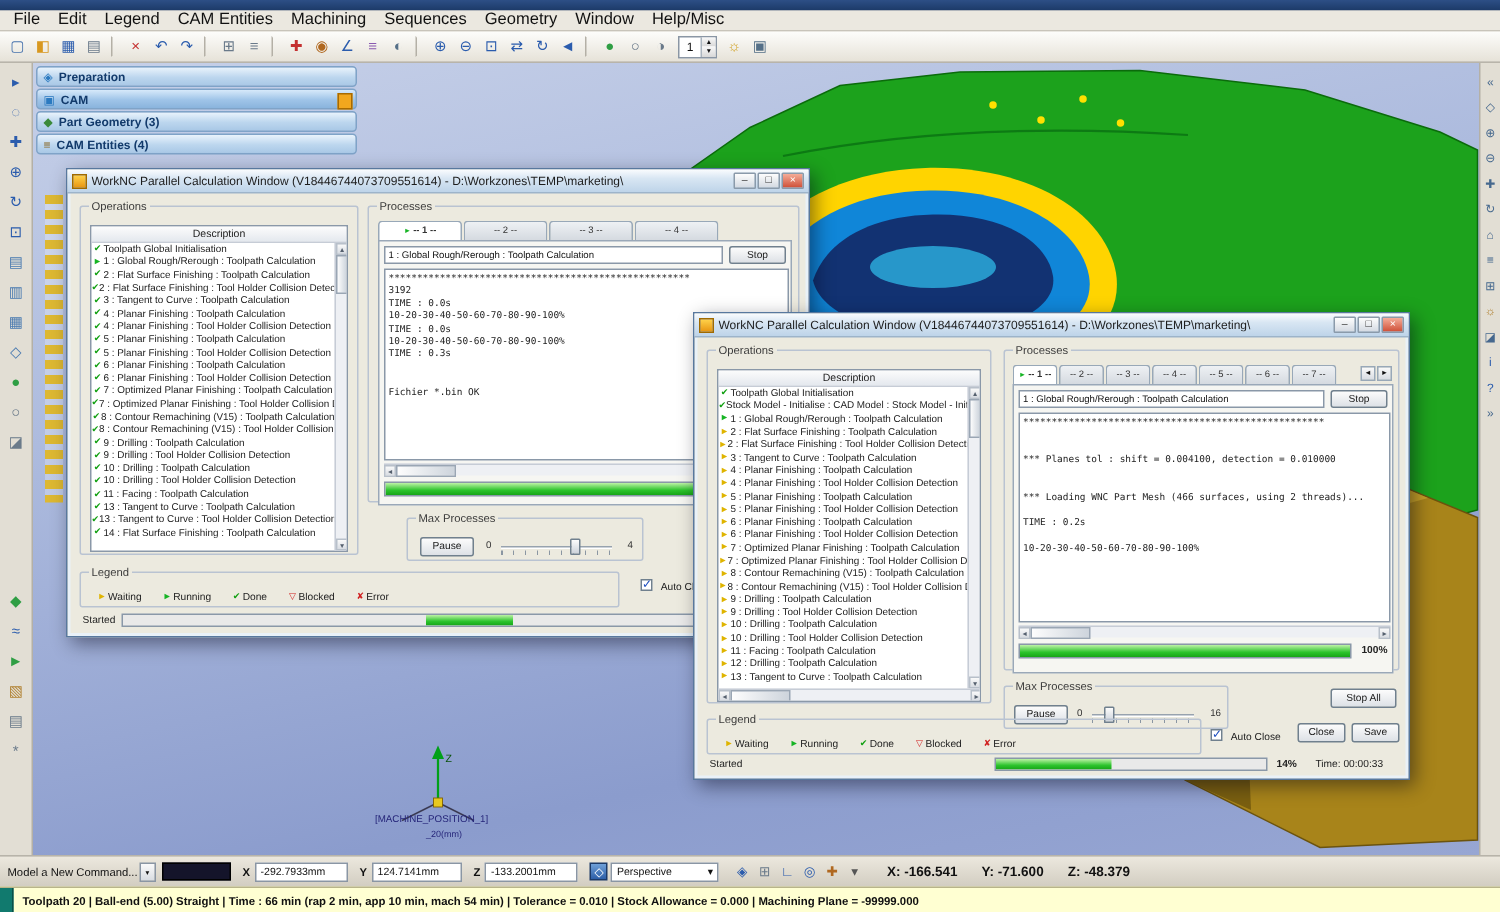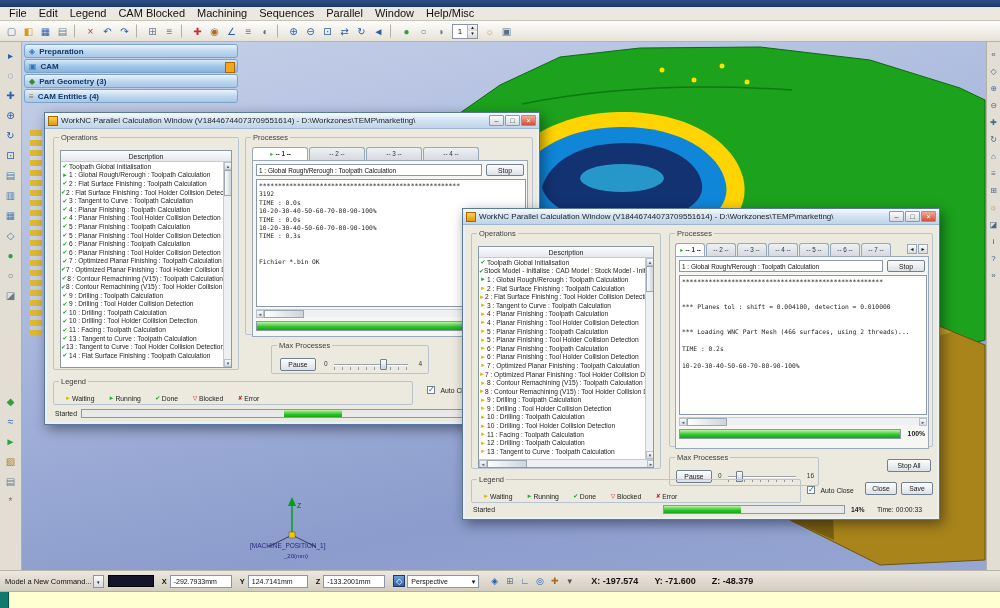--- a/index.html
+++ b/index.html
@@ -128,24 +128,24 @@
 </head>
 <body>
 
 <div class="win-top" data-name="window-title-strip"></div>
 
 <div class="menubar" data-name="menu-bar">
 
 <span class="menu-item" data-name="menu-item">File</span>
     <span class="menu-item" data-name="menu-item">Edit</span>
     <span class="menu-item" data-name="menu-item">Legend</span>
-    <span class="menu-item" data-name="menu-item">CAM Blocked</span>
+    <span class="menu-item" data-name="menu-item">CAM Entities</span>
     <span class="menu-item" data-name="menu-item">Machining</span>
     <span class="menu-item" data-name="menu-item">Sequences</span>
-    <span class="menu-item" data-name="menu-item">Parallel</span>
+    <span class="menu-item" data-name="menu-item">Geometry</span>
     <span class="menu-item" data-name="menu-item">Window</span>
     <span class="menu-item" data-name="menu-item">Help/Misc</span>
   </div>
 
 <div class="toolbar" data-name="main-toolbar">
   <div class="tb-icons" data-name="toolbar-icon-group">
 
   <span class="tb-icon" data-name="new-file-icon" style="color: rgb(74, 116, 174);">▢</span>
       <span class="tb-icon" data-name="open-folder-icon" style="color: rgb(216, 152, 32);">◧</span>
       <span class="tb-icon" data-name="save-icon" style="color: rgb(43, 92, 173);">▦</span>
@@ -800,18 +800,19 @@
   <span class="sb-icon" data-name="snap-icon" style="color: rgb(43, 92, 173);">◈</span>
       <span class="sb-icon" data-name="grid-snap-icon" style="color: rgb(106, 122, 138);">⊞</span>
       <span class="sb-icon" data-name="ortho-icon" style="color: rgb(43, 92, 173);">∟</span>
       <span class="sb-icon" data-name="polar-icon" style="color: rgb(43, 92, 173);">◎</span>
       <span class="sb-icon" data-name="tracking-icon" style="color: rgb(176, 104, 32);">✚</span>
       <span class="sb-icon" data-name="dynamic-input-icon" style="color: rgb(85, 85, 85);">▾</span>
     </span>
 
   <span class="readout" data-name="cursor-coordinate-readout">
     
-  <span class="pair" data-name="coordinate-pair"><span>X:</span> <span>-197.574</span></span><span class="pair" data-name="coordinate-pair"><span>Y:</span> <span>-71.600</span></span><span class="pair" data-name="coordinate-pair"><span>Z:</span> <span>-48.379</span></span></span>
+  <span class="pair" data-name="coordinate-pair"><span>X:</span> <span>-166.541</span></span><span class="pair" data-name="coordinate-pair"><span>Y:</span> <span>-71.600</span></span><span class="pair" data-name="coordinate-pair"><span>Z:</span> <span>-48.379</span></span></span>
 </div>
 
 <div class="infobar" data-name="toolpath-info-bar">
   <span class="tag" data-name="info-bar-tag"></span>
+  <span class="txt" data-name="toolpath-info-text">Toolpath 20 | Ball-end (5.00) Straight | Time : 66 min (rap 2 min, app 10 min, mach 54 min) | Tolerance = 0.010 | Stock Allowance = 0.000 | Machining Plane = -99999.000</span>
 </div>
 
 </body></html>

